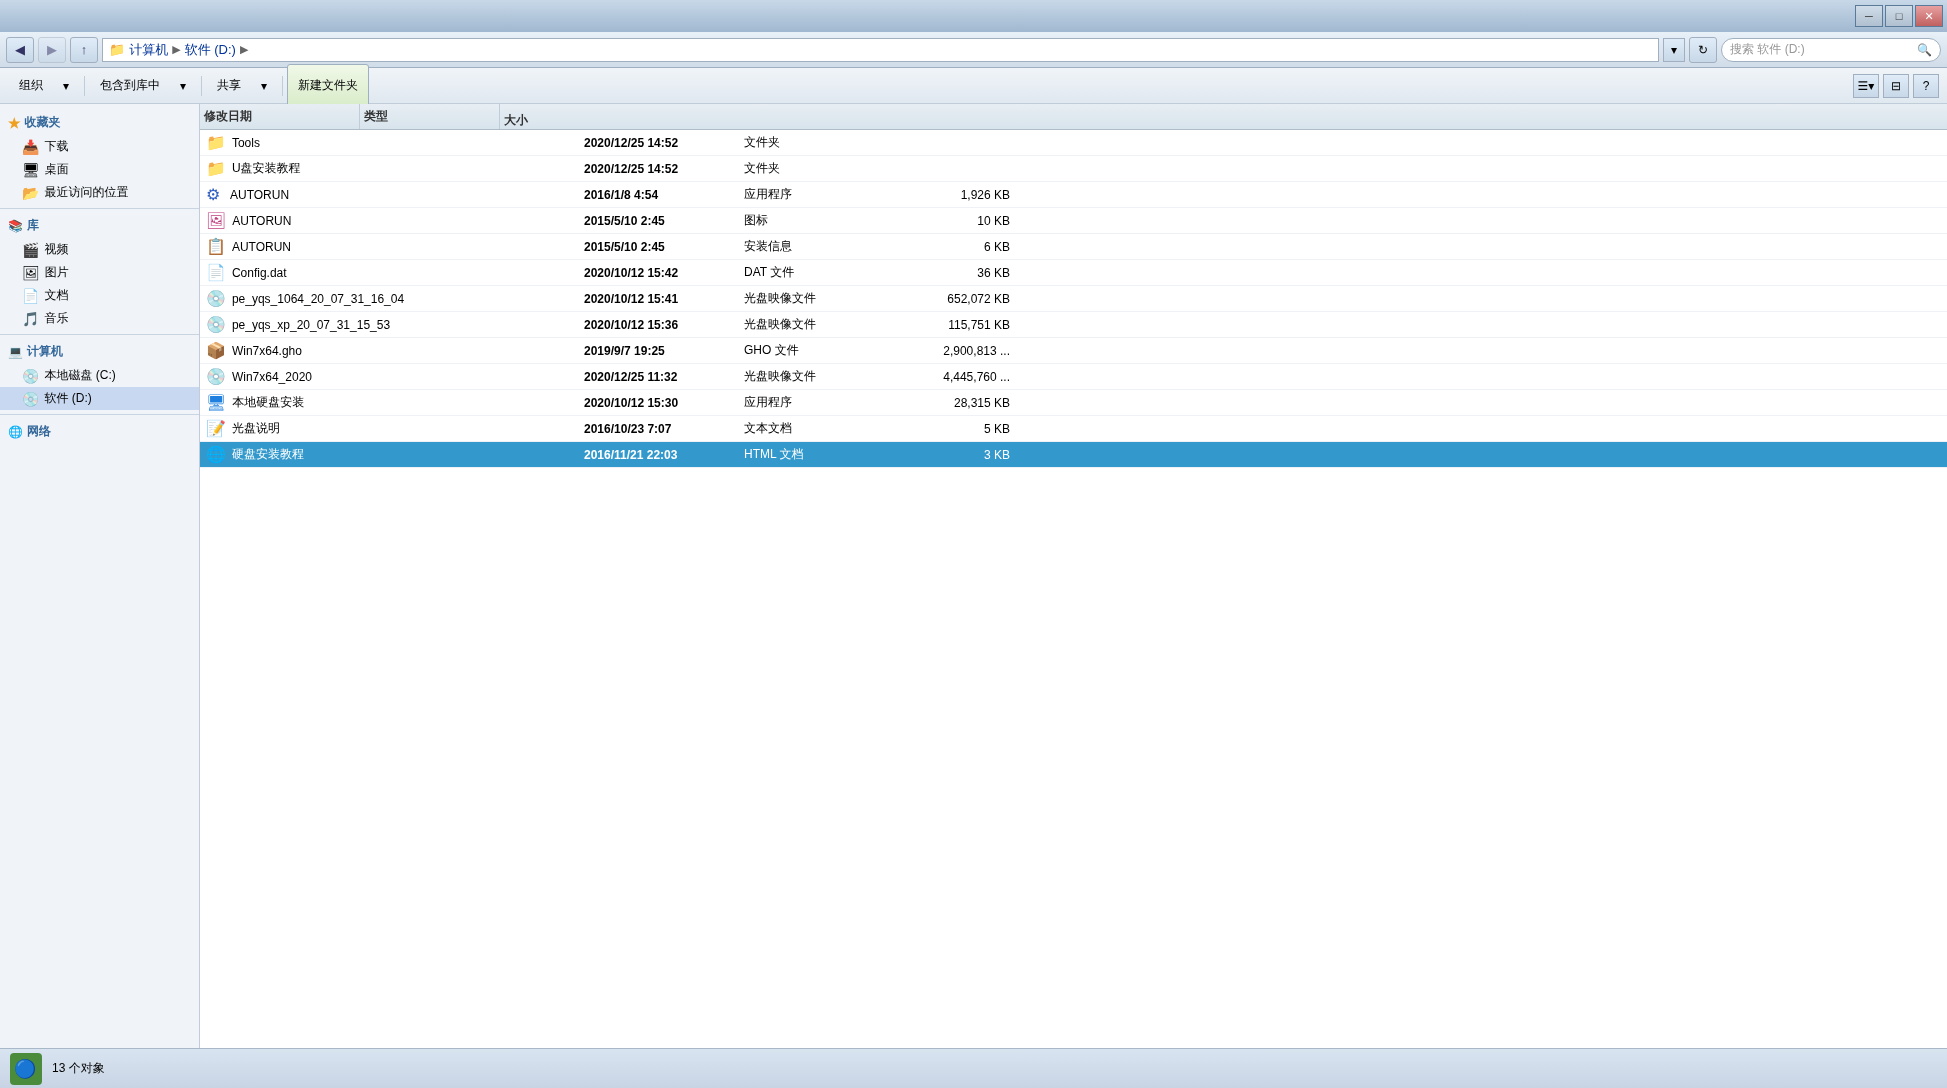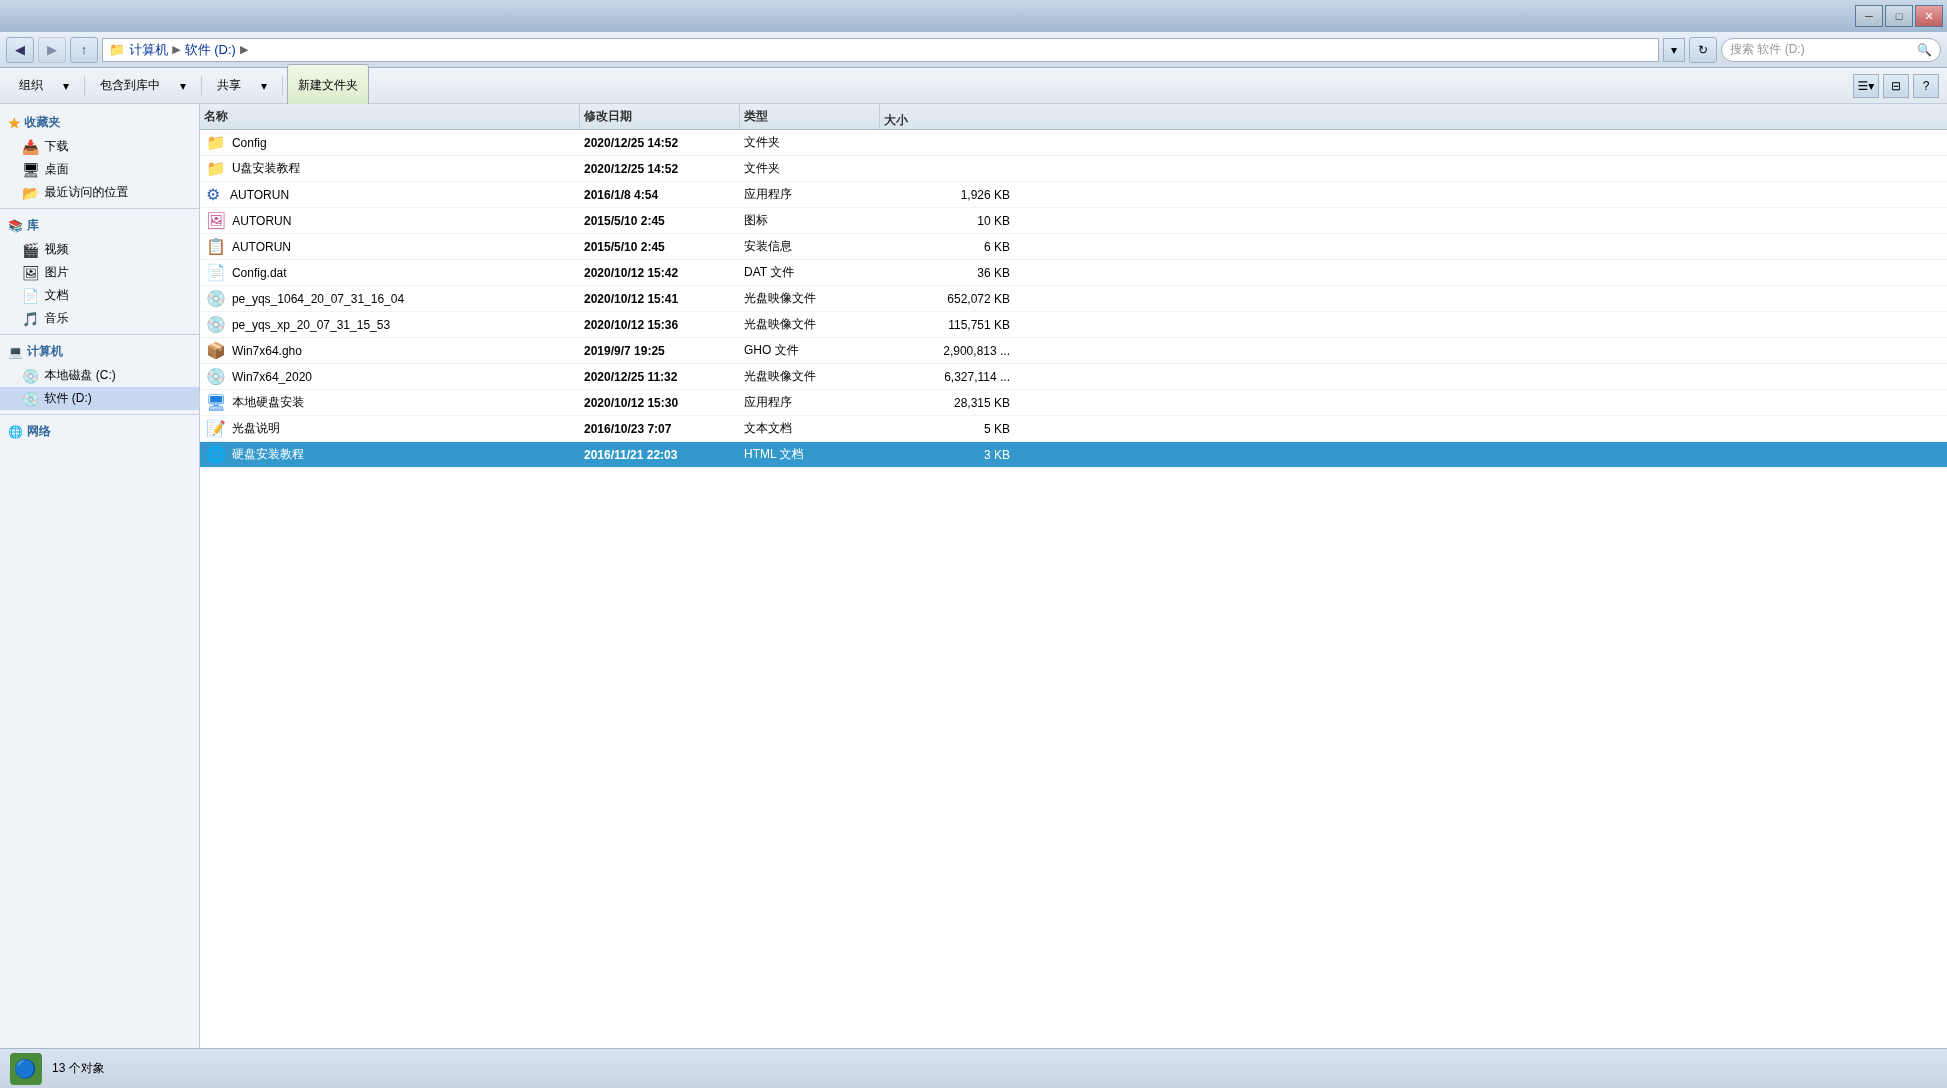--- a/index.html
+++ b/index.html
@@ -425,31 +425,30 @@
       <div class="sidebar-section-header">
         <span>🌐</span>
         <span>网络</span>
       </div>
     </div>
   </div>
 
   <div class="file-area">
 
     <div class="file-list-header">
-      <div class="col-header col-name">名称</div>
       <div class="col-header col-date">修改日期</div>
       <div class="col-header col-type">类型</div>
       <div class="col-header col-size">大小</div>
     </div>
 
     <div id="file-rows">
         <div class="file-row">
     <div class="file-name-cell">
       <span class="file-icon icon-folder">📁</span>
-      <span>Config</span>
+      <span>Tools</span>
     </div>
     <div class="file-date">2020/12/25 14:52</div>
     <div class="file-type">文件夹</div>
     <div class="file-size col-size-val"></div>
   </div>
         <div class="file-row">
     <div class="file-name-cell">
       <span class="file-icon icon-folder">📁</span>
       <span>U盘安装教程</span>
     </div>
@@ -520,21 +519,21 @@
     <div class="file-type">GHO 文件</div>
     <div class="file-size col-size-val">2,900,813 ...</div>
   </div>
         <div class="file-row">
     <div class="file-name-cell">
       <span class="file-icon icon-disc">💿</span>
       <span>Win7x64_2020</span>
     </div>
     <div class="file-date">2020/12/25 11:32</div>
     <div class="file-type">光盘映像文件</div>
-    <div class="file-size col-size-val">6,327,114 ...</div>
+    <div class="file-size col-size-val">4,445,760 ...</div>
   </div>
         <div class="file-row">
     <div class="file-name-cell">
       <span class="file-icon icon-app">🖥</span>
       <span>本地硬盘安装</span>
     </div>
     <div class="file-date">2020/10/12 15:30</div>
     <div class="file-type">应用程序</div>
     <div class="file-size col-size-val">28,315 KB</div>
   </div>

